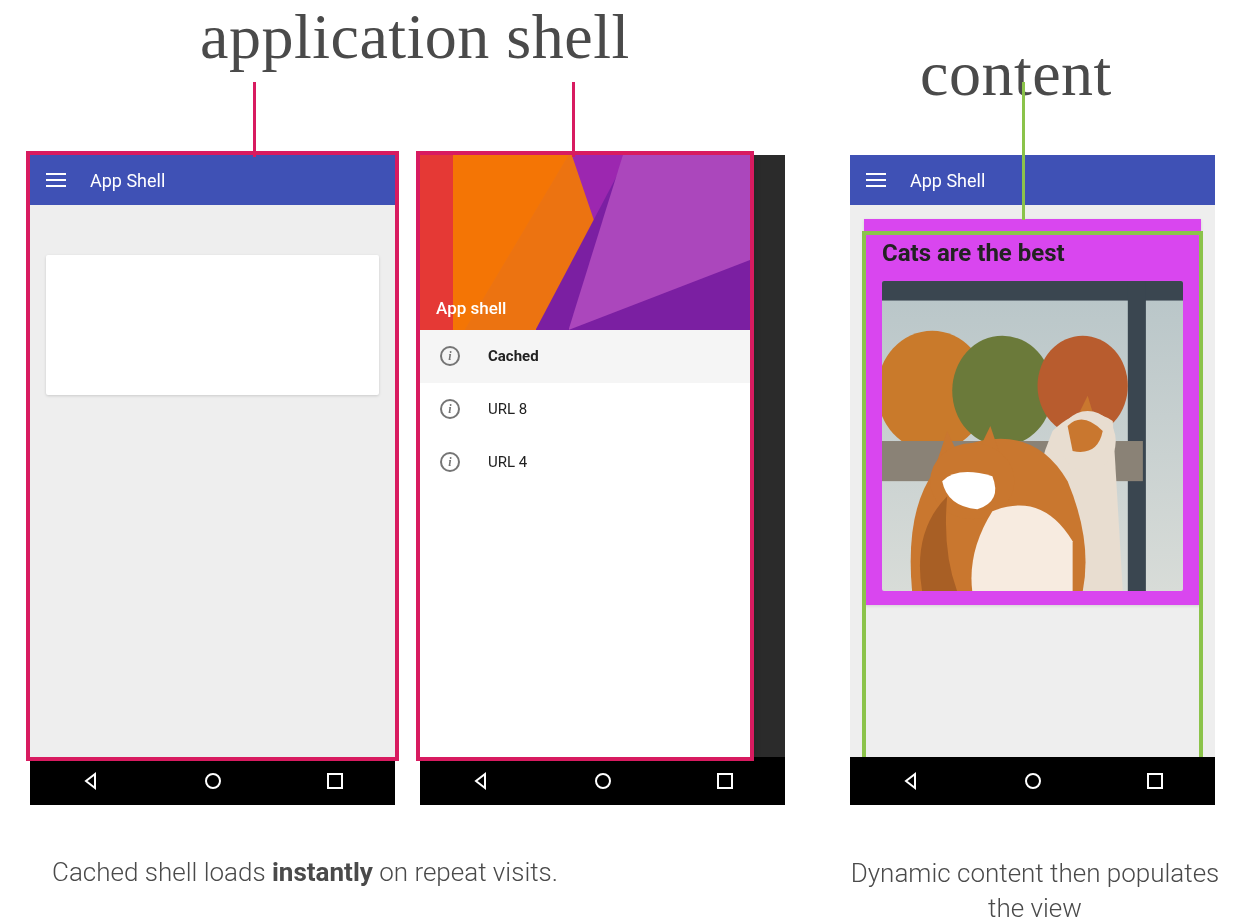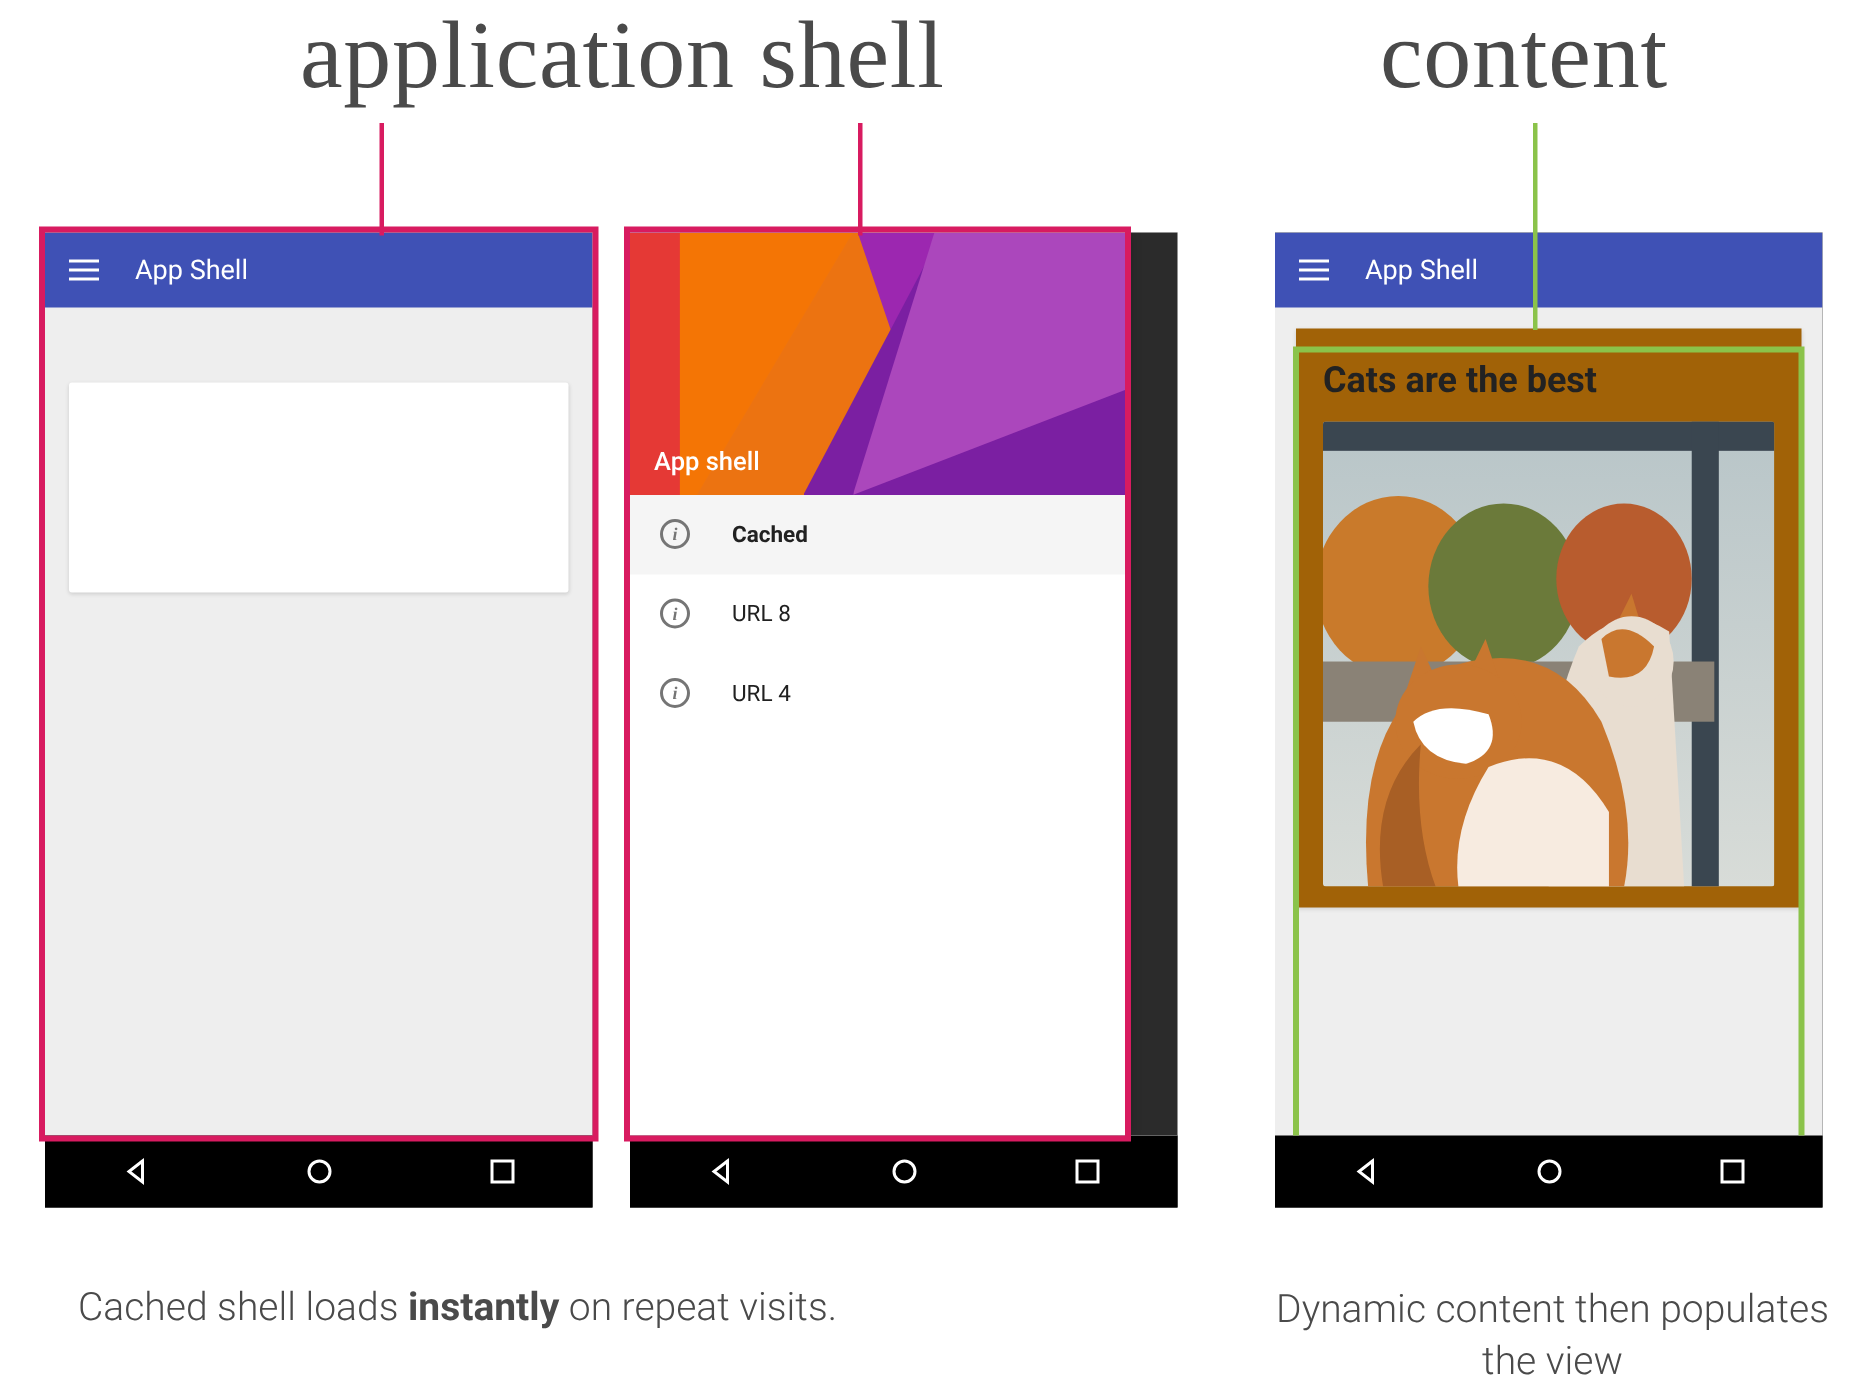--- a/index.html
+++ b/index.html
@@ -18,20 +18,21 @@
     letter-spacing: 0.5px;
     font-family: Liberation Serif, serif;
   }
   .heading.left {
     position: absolute;
     left: 200px;
   }
   .heading.right {
     position: absolute;
     left: 920px;
+    margin-top: 37px;
   }
   .phones-row {
     position: absolute;
     top: 155px;
     left: 30px;
     display: flex;
     gap: 25px;
   }
   .phone-wrap { position: relative; }
   .phone {
@@ -118,21 +119,21 @@
   }
   .drawer-item.active { font-weight:700; background:#f5f5f5; }
   .info-icon {
     width:20px; height:20px; border:2px solid #757575; border-radius:50%;
     display:flex; align-items:center; justify-content:center;
     font-family: Georgia, serif; font-size:12px; color:#757575; font-style:italic; font-weight:bold;
   }
   
   .content-card {
     margin: 14px;
-    background:#a16207;
+    background:#d946ef;
     padding: 20px 18px 14px 18px;
     box-shadow: 0 1px 3px rgba(0,0,0,0.12);
   }
   .content-card h2 { font-size:24px; font-weight:700; color:#222; margin-bottom:14px; }
   .content-card p { font-size:14px; line-height:1.35; color:#222; margin-bottom:14px; }
   .cat-img {
     width:100%; height:310px; position:relative; overflow:hidden; border-radius:2px;
   }
   .caption {
     position:absolute;

